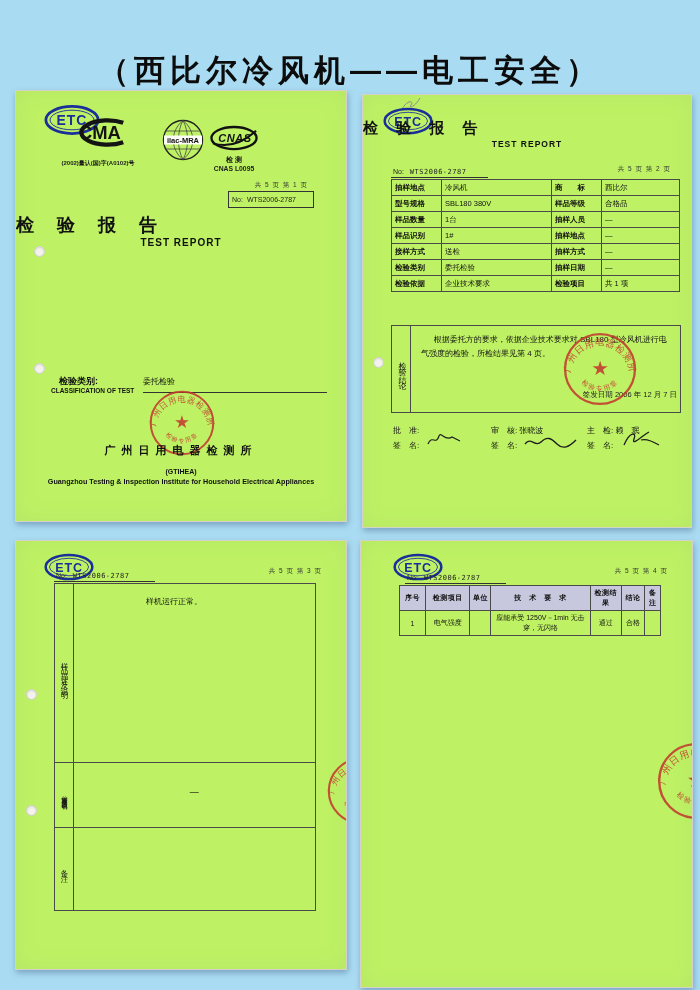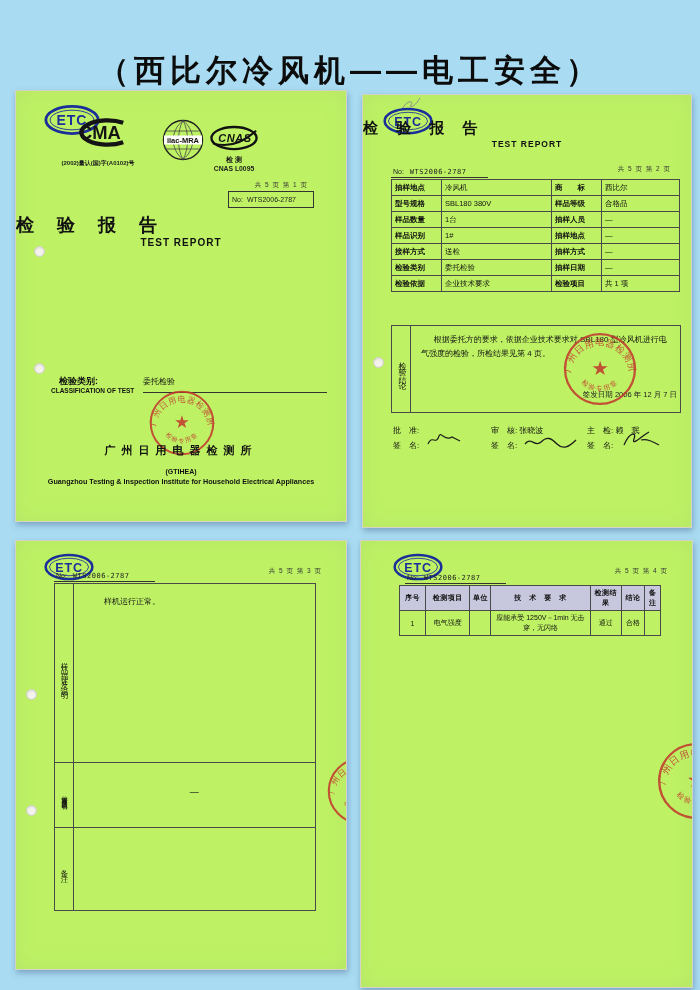--- a/index.html
+++ b/index.html
@@ -263,21 +263,21 @@
           <text x="30" y="21.5" font-size="15" font-weight="bold" letter-spacing="1" text-anchor="middle" fill="#1b2f9b">ETC</text>
         </svg>
     </div>
     <div class="pageindex" style="right:24px;top:26px;">共 5 页 第 3 页</div>
     <div class="no-line" style="left:38px;top:31px;border-bottom:1px solid #333;padding:0 26px 1px 2px;">
       <span>No:</span>
       <span class="num" style="margin-left:4px;">WTS2006-2787</span>
     </div>
 
     <div class="desc-tbl">
-      <div class="desc-row" style="height:178px;">
+      <div class="desc-row" style="height:178px;gap:42px;">
         <div class="desc-label">
             <span class="v-text" style="letter-spacing:5px;font-size:7.5px;">样品描述及说明</span>
           </div>
         <div class="desc-content">
             <span style="position:absolute;left:30px;top:12px;">样机运行正常。</span>
           </div>
       </div>
       <div class="desc-row" style="height:64px;">
         <div class="desc-label">
             <span class="v-text" style="letter-spacing:1px;font-size:6px;">偏离标准方法的说明</span>

